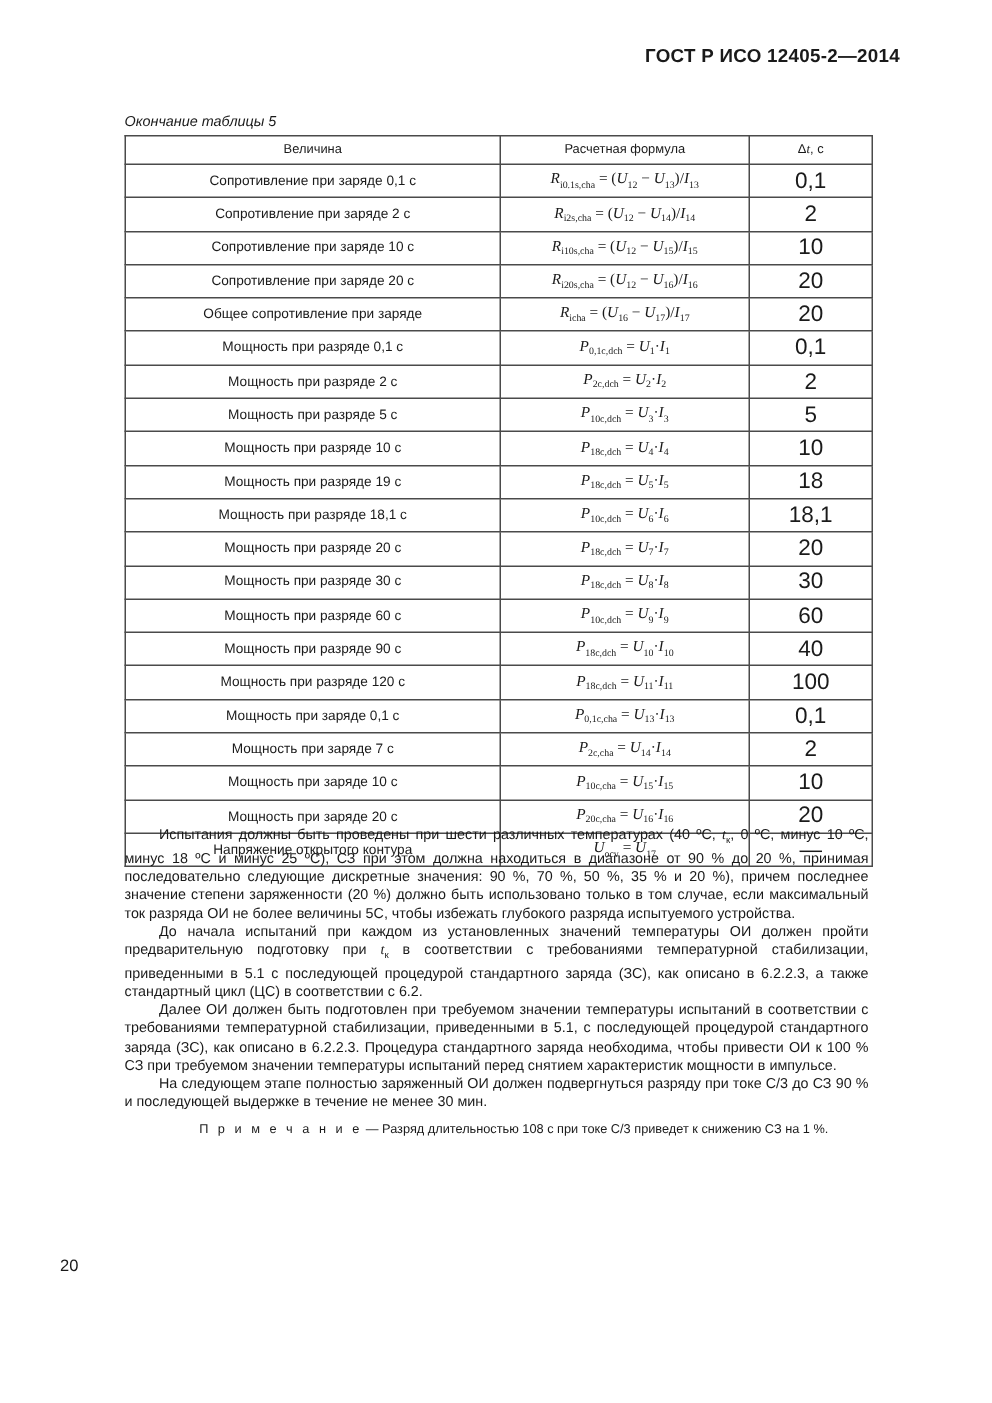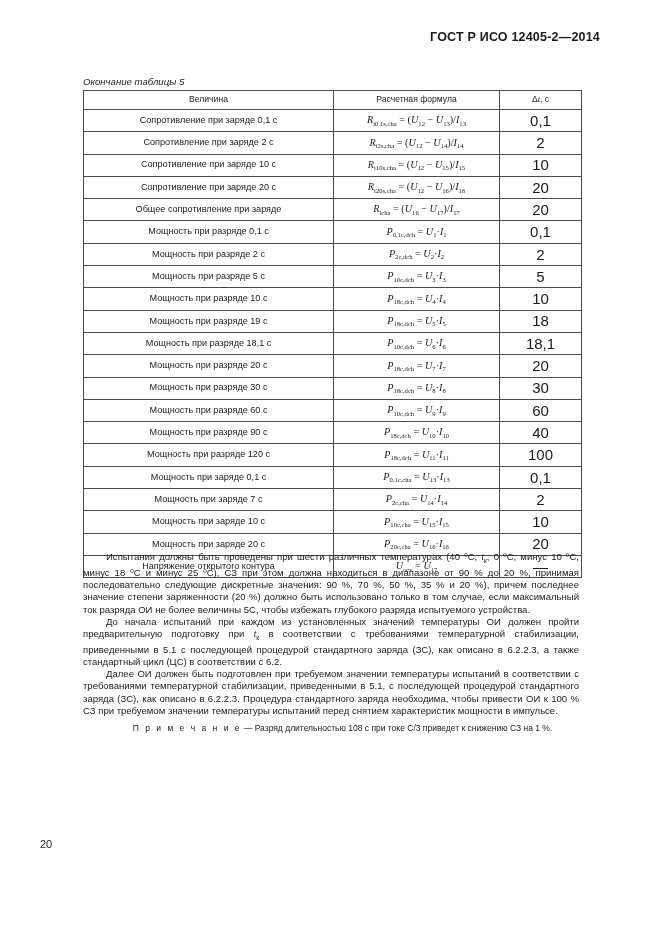--- a/index.html
+++ b/index.html
@@ -258,20 +258,21 @@
           <td class="col-form"><span class="formula"><i>U</i><sub>ocv</sub> <span class="op">=</span> <i>U</i><sub>17</sub></span></td>
           <td class="col-dt">—</td>
         </tr>
       </tbody>
   </table>
 
   <div class="body-block" style="top:551px;">
     <p class="para"><span>Испытания должны быть проведены при шести различных температурах (40 ºC, </span><span class="var-sub"><span>t</span><sub>к</sub></span><span>, 0 ºC, минус 10 ºC, минус 18 ºC и минус 25 ºC), СЗ при этом должна находиться в диапазоне от 90 % до 20 %, принимая последовательно следующие дискретные значения: 90 %, 70 %, 50 %, 35 % и 20 %), причем последнее значение степени заряженности (20 %) должно быть использовано только в том случае, если максимальный ток разряда ОИ не более величины 5С, чтобы избежать глубокого разряда испытуемого устройства.</span></p>
     <p class="para"><span>До начала испытаний при каждом из установленных значений температуры ОИ должен пройти предварительную подготовку при </span><span class="var-sub"><span>t</span><sub>к</sub></span><span> в соответствии с требованиями температурной стабилизации, приведенными в 5.1 с последующей процедурой стандартного заряда (ЗС), как описано в 6.2.2.3, а также стандартный цикл (ЦС) в соответствии с 6.2.</span></p>
     <p class="para">Далее ОИ должен быть подготовлен при требуемом значении температуры испытаний в соответствии с требованиями температурной стабилизации, приведенными в 5.1, с последующей процедурой стандартного заряда (ЗС), как описано в 6.2.2.3. Процедура стандартного заряда необходима, чтобы привести ОИ к 100 % СЗ при требуемом значении температуры испытаний перед снятием характеристик мощности в импульсе.</p>
+    <p class="para">На следующем этапе полностью заряженный ОИ должен подвергнуться разряду при токе С/3 до СЗ 90 % и последующей выдержке в течение не менее 30 мин.</p>
     <div class="gap"></div>
     <p class="note"><span class="note-label">П р и м е ч а н и е</span><span> — Разряд длительностью 108 с при токе С/3 приведет к снижению СЗ на 1 %.</span></p>
     <div class="gap"></div>
   </div>
 
   <div class="page-number">20</div>
 
 </div>
 
 </body></html>

